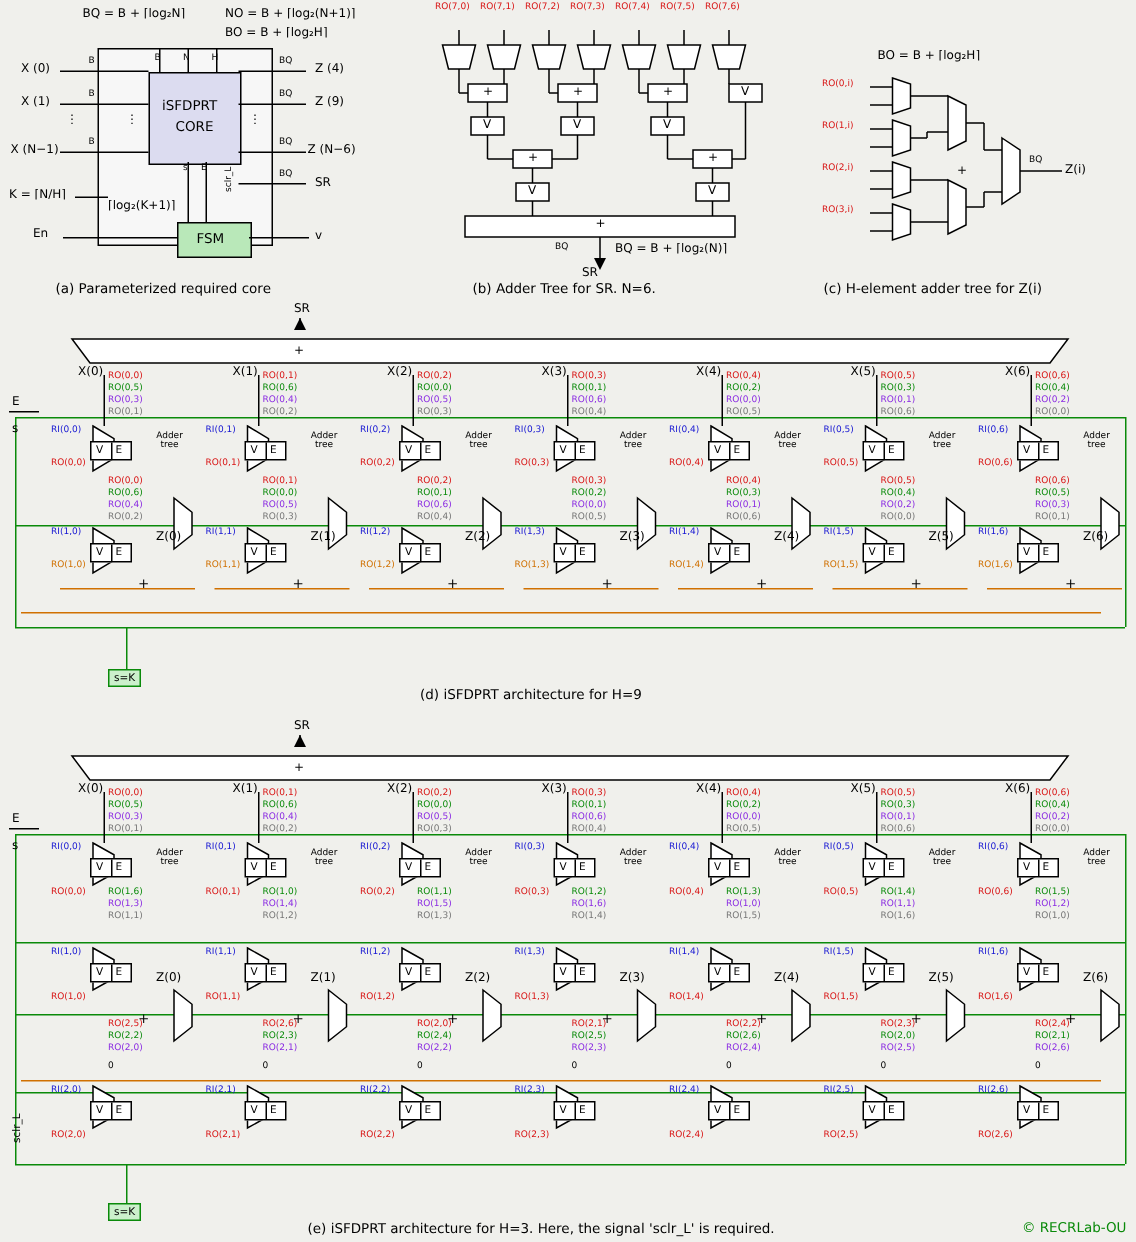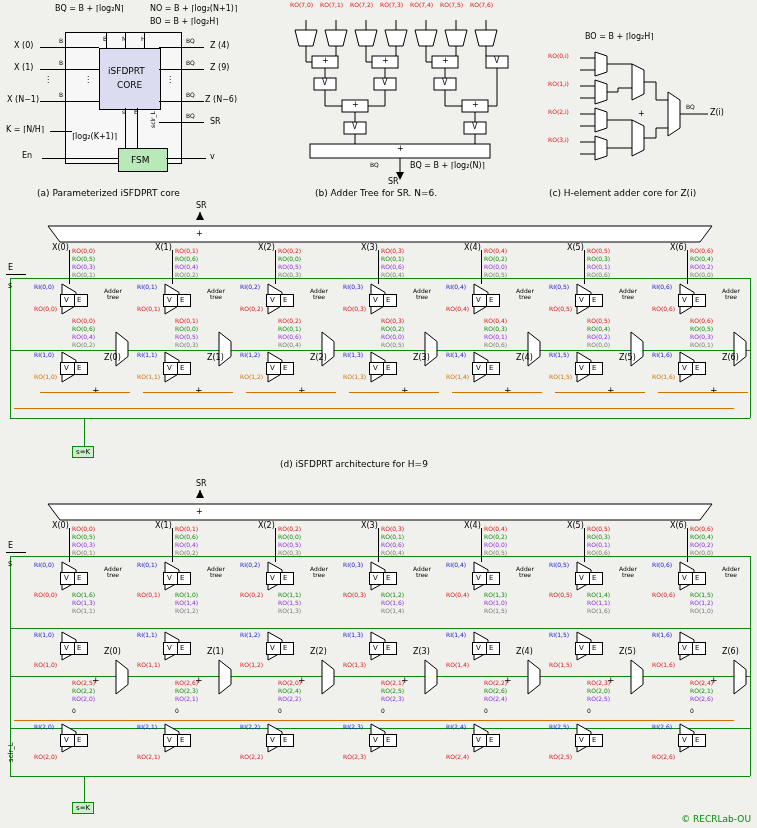--- a/index.html
+++ b/index.html
@@ -93,21 +93,21 @@
   <div class="fsm" style="left:118px;top:148px;width:48px;height:22px;">
     <div class="lbl" style="left:12px;top:7px;font-size:9px;">FSM</div>
   </div>
   <div class="lbl" style="left:22px;top:152px;">En</div>
   <div class="hline" style="left:42px;top:158px;width:76px;"></div>
   <div class="hline" style="left:166px;top:158px;width:40px;"></div>
   <div class="lbl" style="left:210px;top:153px;">v</div>
   <div class="vline" style="left:125px;top:108px;height:40px;"></div>
   <div class="vline" style="left:137px;top:108px;height:40px;"></div>
 
-  <div class="cap" style="left:37px;top:188px;">(a) Parameterized iSFDPRT core</div>
+  <div class="cap" style="left:37px;top:188px;">(a) Parameterized required core</div>
 </div>
 
 <div class="abs" style="left:290px;top:0;width:245px;height:200px;">
   <div class="lbl" style="left:-140px;top:5px;">NO = B + ⌈log₂(N+1)⌉</div>
   <div class="lbl" style="left:-140px;top:18px;">BO = B + ⌈log₂H⌉</div>
 
   <svg width="245" height="185" style="position:absolute;left:0;top:8px;">
     <g stroke="#000" fill="#fff" stroke-width="1">
       <polygon points="5,22 27,22 23,38 9,38"></polygon>
       <polygon points="35,22 57,22 53,38 39,38"></polygon>
@@ -256,21 +256,21 @@
       <line x1="140" y1="64" x2="168" y2="64"></line>
     </g>
   </svg>
   <div class="lbl red xs" style="left:8px;top:53px;">RO(0,i)</div>
   <div class="lbl red xs" style="left:8px;top:81px;">RO(1,i)</div>
   <div class="lbl red xs" style="left:8px;top:109px;">RO(2,i)</div>
   <div class="lbl red xs" style="left:8px;top:137px;">RO(3,i)</div>
   <div class="lbl" style="left:98px;top:110px;">+</div>
   <div class="lbl xs" style="left:146px;top:104px;">BQ</div>
   <div class="lbl" style="left:170px;top:109px;">Z(i)</div>
-  <div class="cap" style="left:9px;top:188px;">(c) H-element adder core for Z(i)</div>
+  <div class="cap" style="left:9px;top:188px;">(c) H-element adder tree for Z(i)</div>
 </div>
 
 <div class="abs" style="left:0;top:202px;width:757px;height:270px;">
 
   <div class="lbl" style="left:196px;top:0px;">SR</div>
   <svg width="757" height="38" style="position:absolute;left:0;top:10px;">
     <line x1="200" y1="0" x2="200" y2="6" stroke="#000"></line>
     <polygon points="200,0 196,8 204,8" fill="#000"></polygon>
     <polygon points="48,14 712,14 700,30 60,30" fill="#fff" stroke="#000"></polygon>
   </svg>
@@ -613,20 +613,21 @@
   <div class="lbl" style="left:8px;top:62px;">E</div>
   <div class="lbl" style="left:8px;top:80px;">s</div>
   <div class="hline" style="left:6px;top:72px;width:20px;"></div>
   <div class="lbl sm" style="left:8px;top:282px;transform:rotate(-90deg);transform-origin:left top;">sclr_L</div>
 
   <div class="abs" style="left:72px;top:322px;border:1px solid #0a8a0a;background:#ccf0cc;padding:1px 3px;font-size:7px;color:#000;">
     <span>s=K</span>
   </div>
   <div class="gvline" style="left:84px;top:296px;height:26px;"></div>
 
+  <div class="cap" style="left:205px;top:335px;">(e) iSFDPRT  architecture for H=3. Here, the signal 'sclr_L' is required.</div>
 <div class="abs" style="left:0;top:0;width:757px;height:348px;">
       <div class="abs" style="left:30px;top:0;width:103px;height:348px;">
         <div class="lbl " style="left:22px;top:42px;">X(0)</div>
         <div class="lbl red xs" style="left:42px;top:46px;">RO(0,0)</div>
         <div class="lbl green xs" style="left:42px;top:54px;">RO(0,5)</div>
         <div class="lbl purple xs" style="left:42px;top:62px;">RO(0,3)</div>
         <div class="lbl gray xs" style="left:42px;top:70px;">RO(0,1)</div>
         <svg width="14" height="28" style="position:absolute;left:32px;top:82px;">
           <polygon points="0,0 14,7.840000000000001 14,20.16 0,28" fill="#fff" stroke="#000"></polygon>
         </svg>

